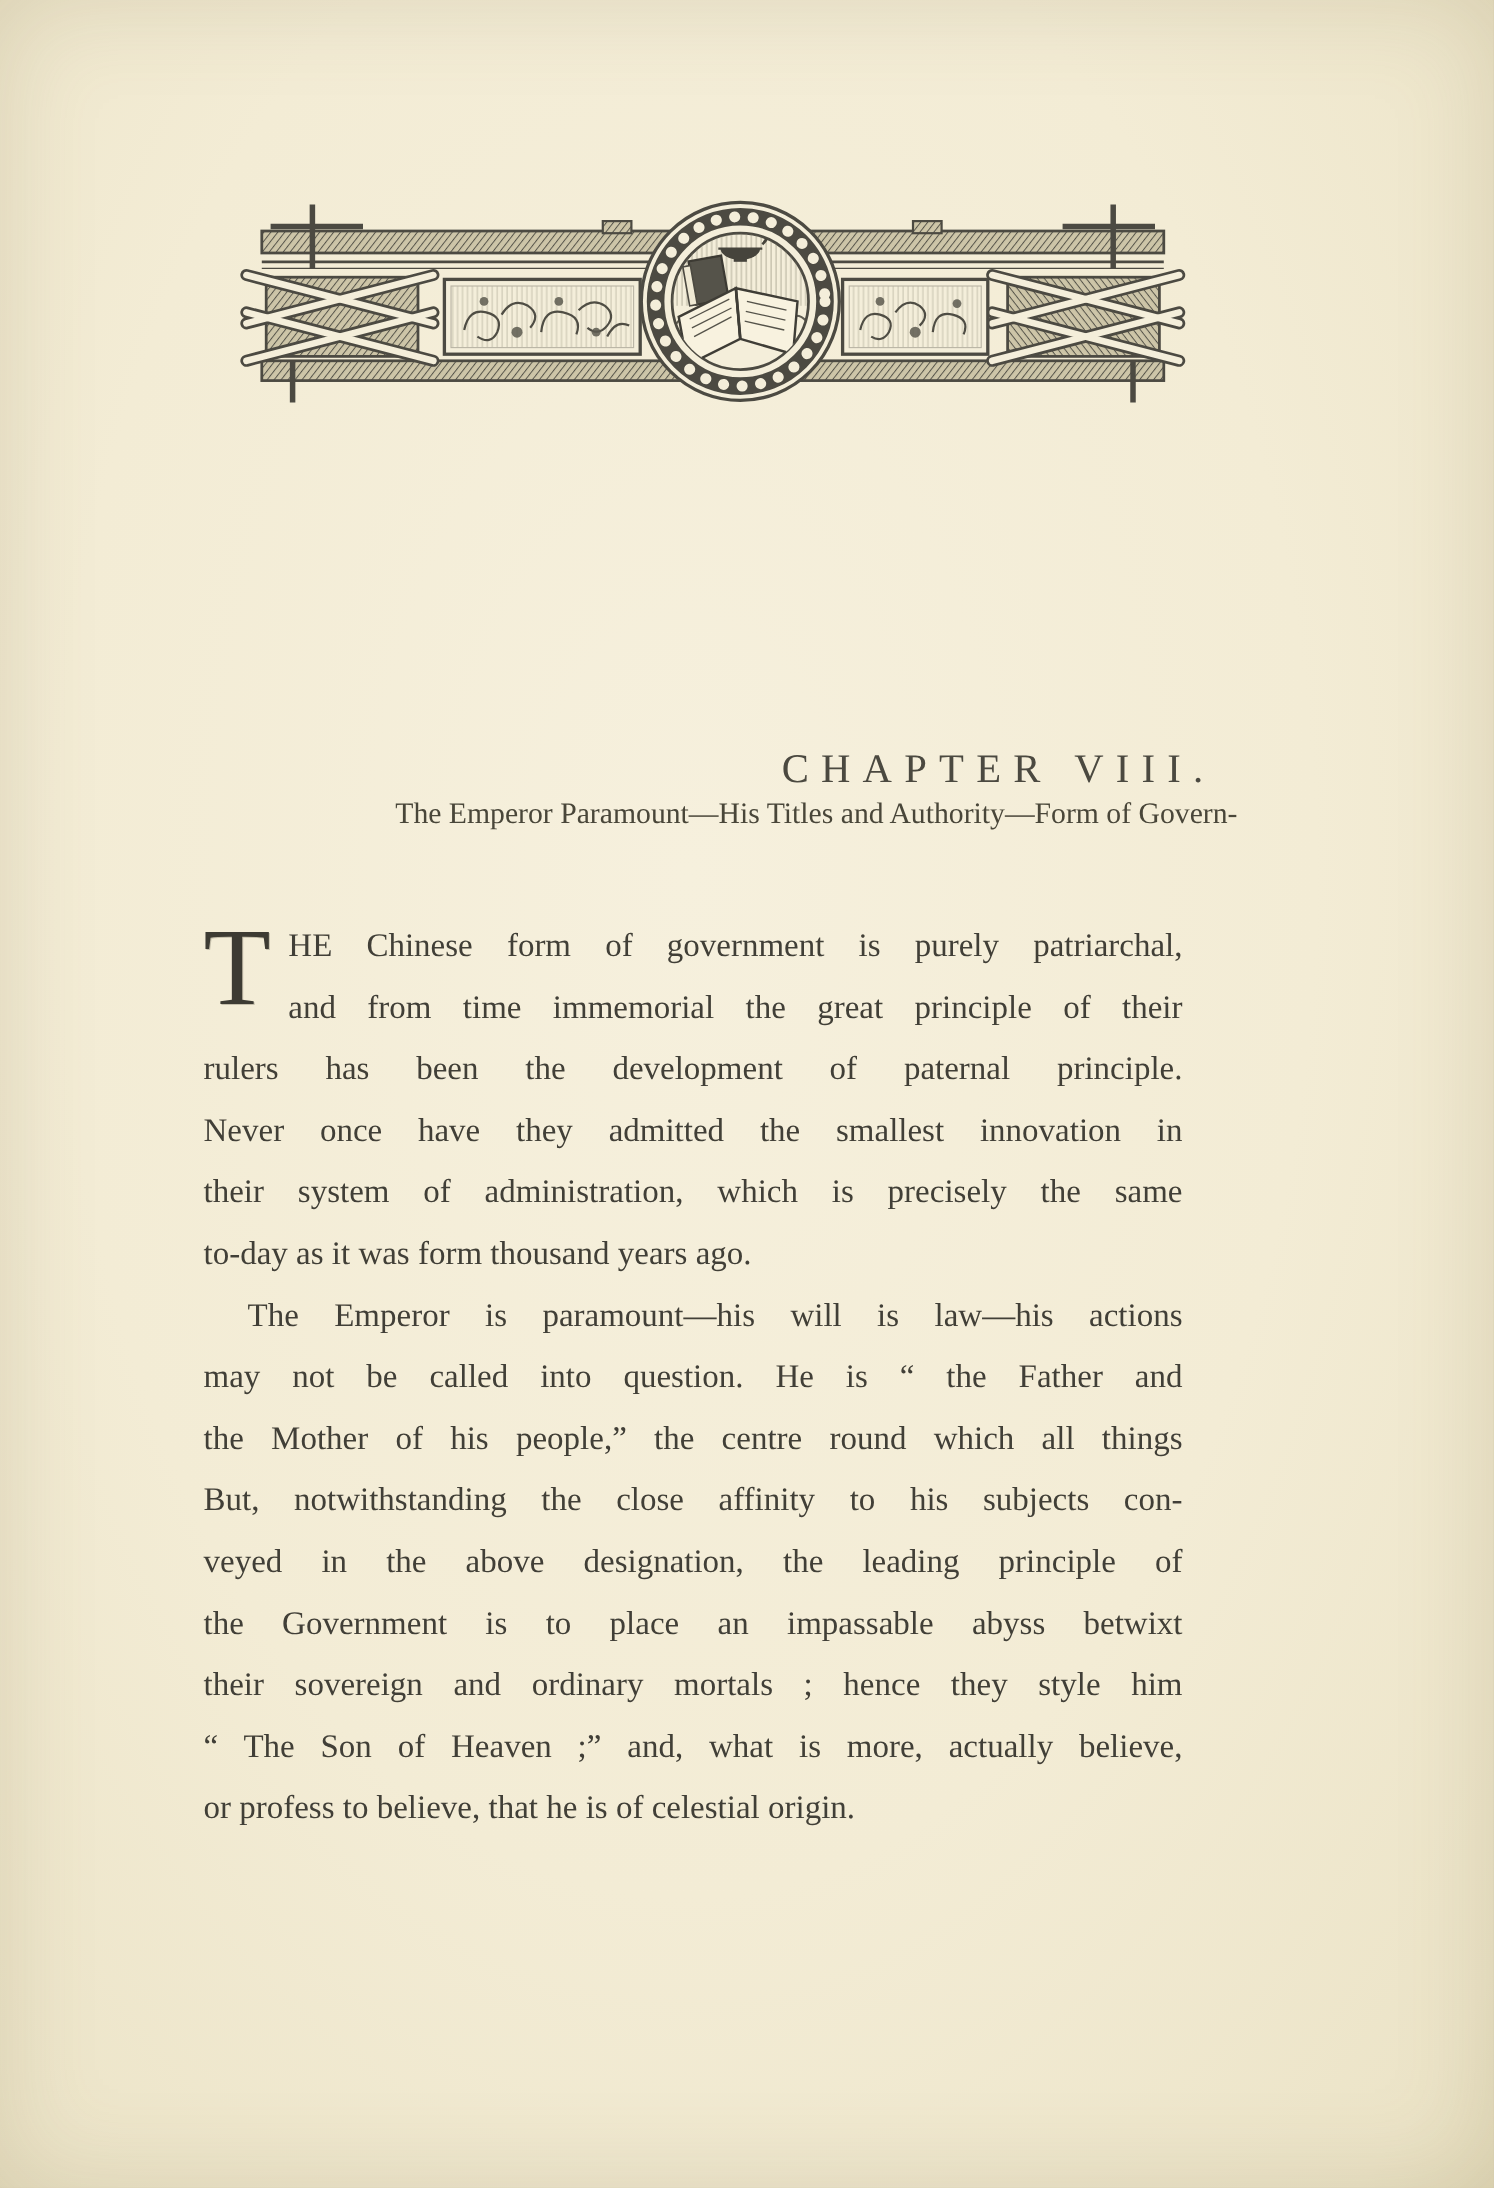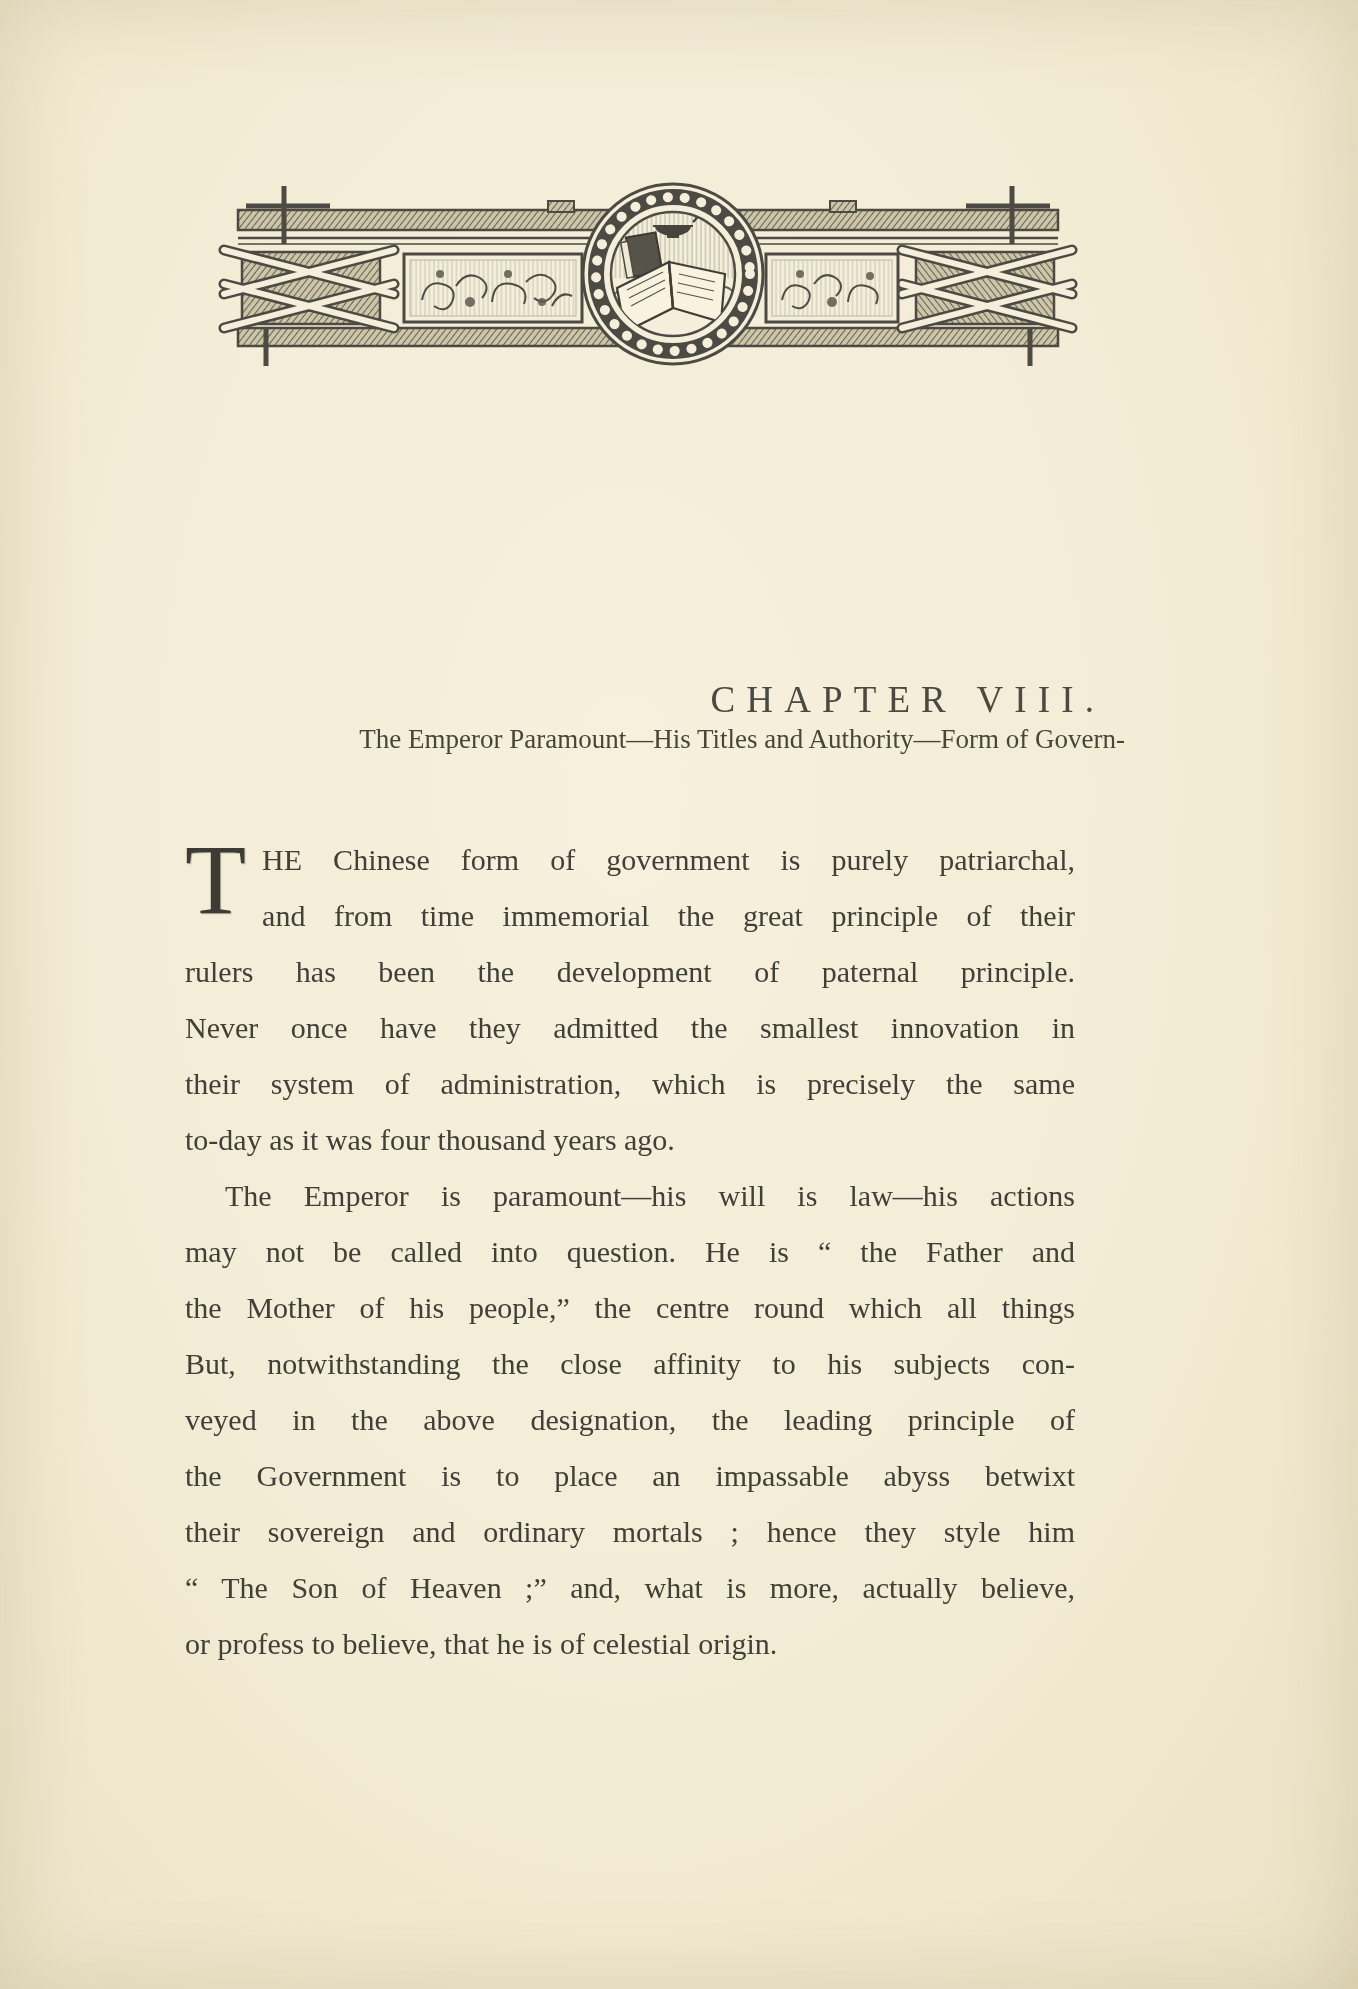--- a/index.html
+++ b/index.html
@@ -194,21 +194,21 @@
 
   <div class="bodytext">
 
     <div class="para">
       <span class="dropcap">T</span>
       <div class="line">HE Chinese form of government is purely patriarchal,</div>
       <div class="line">and from time immemorial the great principle of their</div>
       <div class="line">rulers has been the development of paternal principle.</div>
       <div class="line">Never once have they admitted the smallest innovation in</div>
       <div class="line">their system of administration, which is precisely the same</div>
-      <div class="line end">to-day as it was four thousand years ago.</div>
+      <div class="line end">to-day as it was form thousand years ago.</div>
     </div>
 
     <div class="para">
       <div class="line indent">The Emperor is paramount—his will is law—his actions</div>
       <div class="line">may not be called into question.  He is “ the Father and</div>
       <div class="line">the Mother of his people,” the centre round which all things</div>
       <div class="line">But, notwithstanding the close affinity to his subjects con-</div>
       <div class="line">veyed in the above designation, the leading principle of</div>
       <div class="line">the Government is to place an impassable abyss betwixt</div>
       <div class="line">their sovereign and ordinary mortals ; hence they style him</div>

